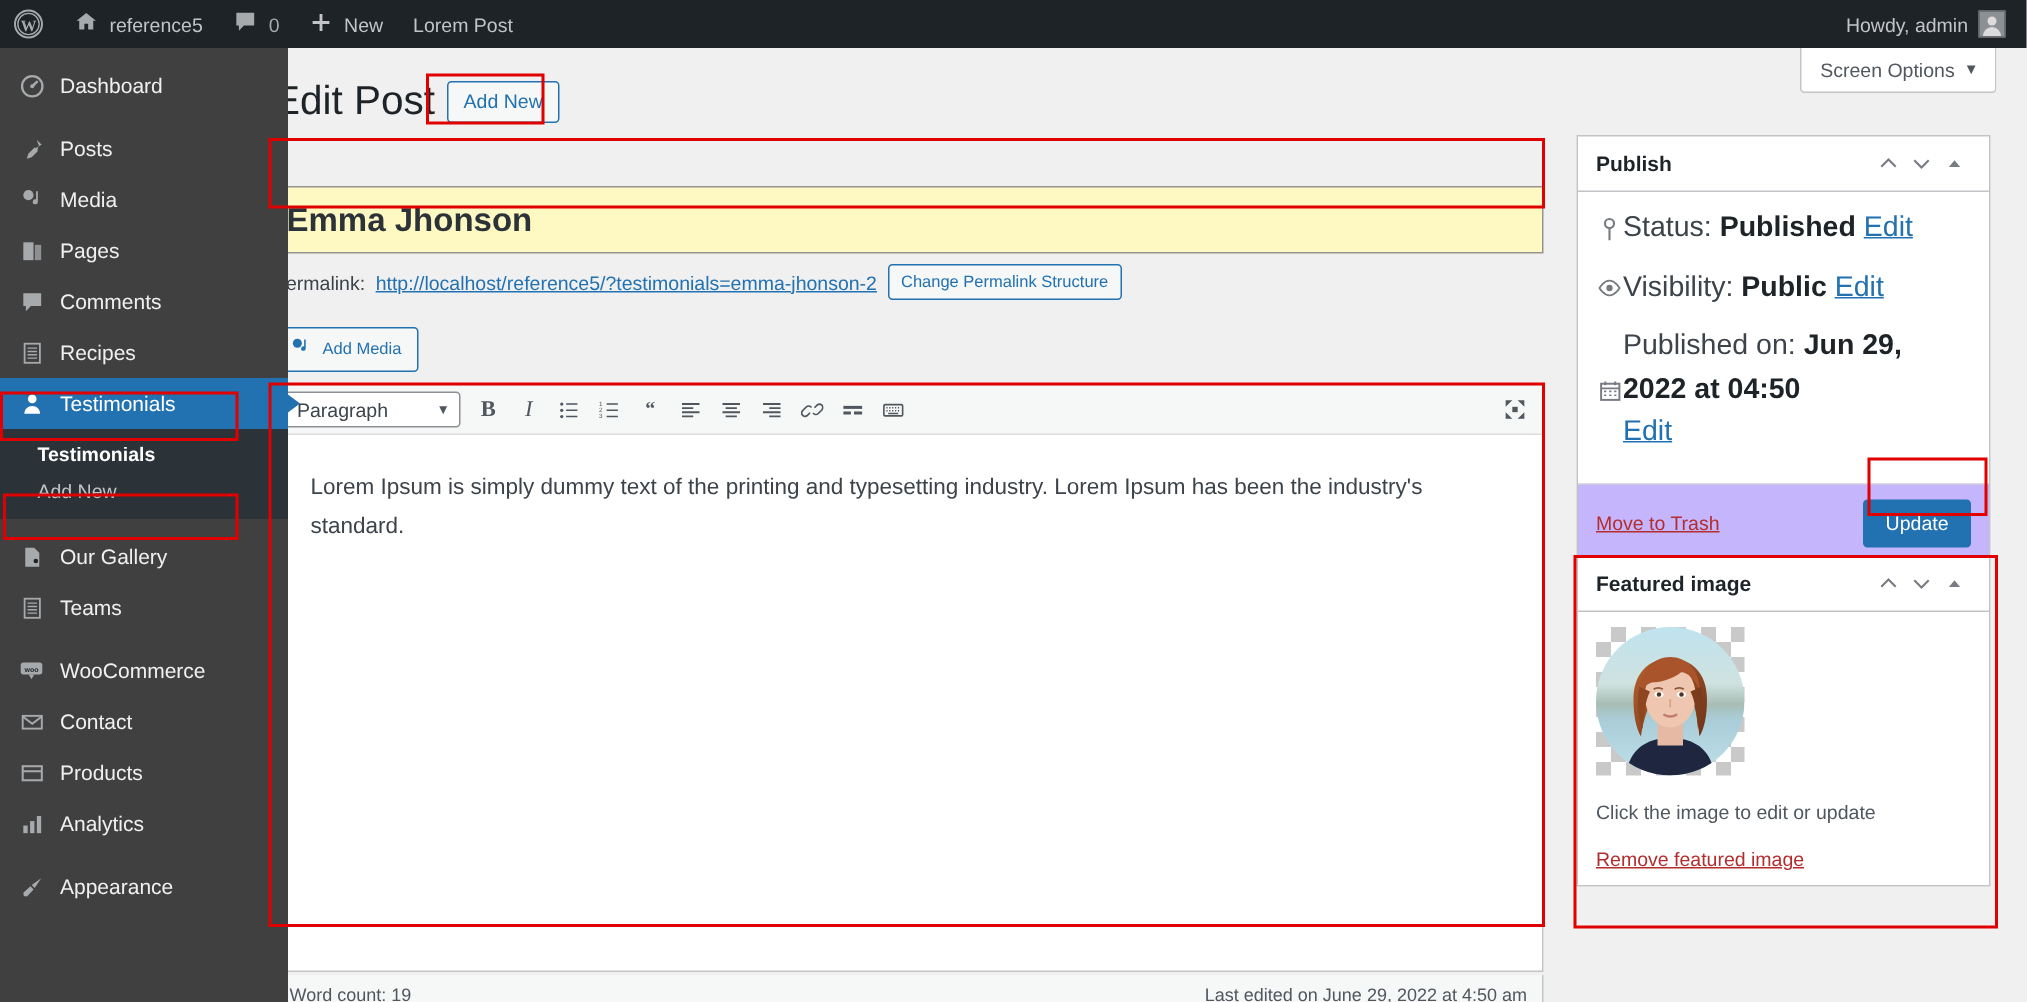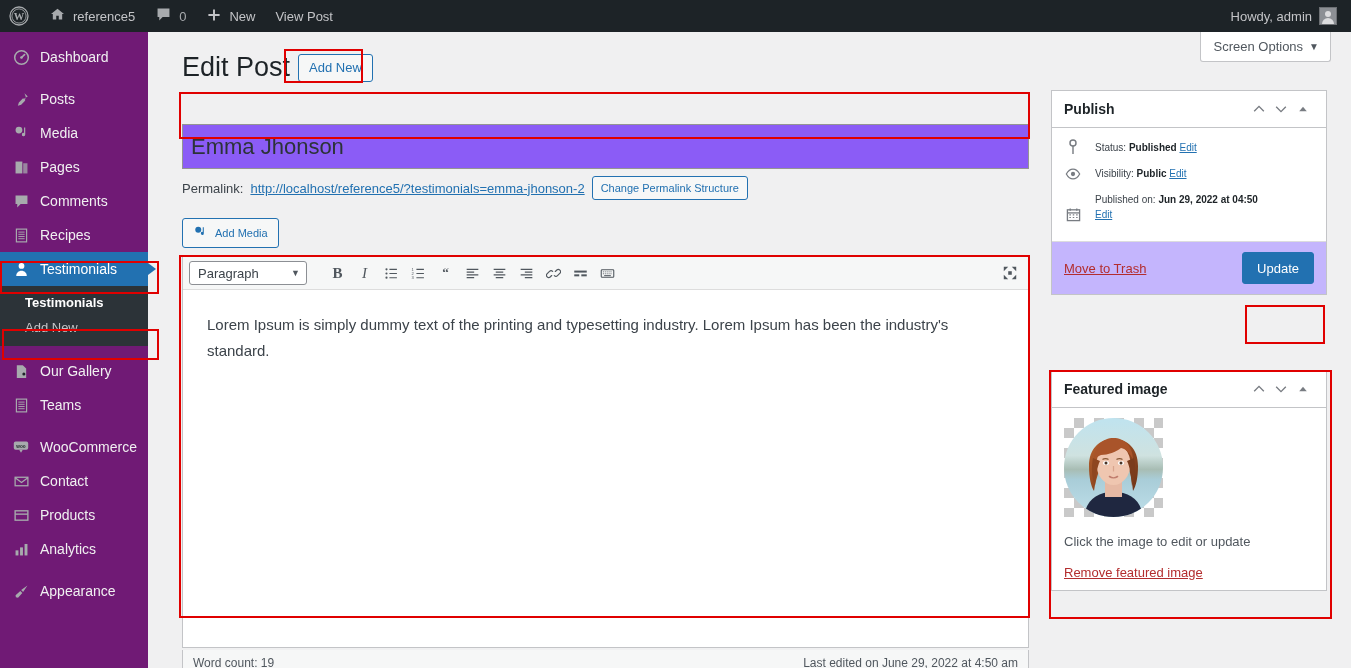--- a/index.html
+++ b/index.html
@@ -43,22 +43,22 @@
     background: #dcdcde; left: 5px; top: 2.5px;
   }
   .avatar-box::after {
     content: ''; position: absolute; width: 12px; height: 8px;
     border-radius: 6px 6px 0 0; background: #dcdcde; left: 2px; top: 10px;
   }
 
   
   #sidebar {
     position: absolute; top: 32px; left: 0;
-    width: 148px; height: 636px;
-    background: #701a75;
+    width: 192px; height: 636px;
+    background: #404040;
     z-index: 40;
   }
   .menu-item {
     display: flex; align-items: center; gap: 9px;
     height: 34px; padding-left: 11px;
     color: #f0f0f1; font-size: 14px;
     position: relative; cursor: pointer;
   }
   .menu-item .mi-label { line-height: 1; }
   .menu-item.gap-top { margin-top: 8px; }
@@ -117,24 +117,25 @@
   .btn-addnew {
     background: #f6f7f7; border: 1px solid #2271b1; color: #2271b1;
     border-radius: 3px; padding: 3px 10px; font-size: 13px; cursor: pointer;
     line-height: 2;
     height: 28px; display: flex; align-items: center;
   }
 
   .title-input {
     position: absolute; left: 22px; top: 92px;
     width: 847px; height: 45px;
-    background: #8b5cf6; border: 1px solid #949494;
+    background: #fef9c3; border: 1px solid #949494;
     font-size: 22px; color: #2c3338; padding: 3px 8px;
     font-family: "Liberation Sans", sans-serif;
     outline: none;
+    font-weight: bold;
   }
 
   .permalink-row {
     position: absolute; left: 22px; top: 144px;
     display: flex; align-items: center; gap: 7px;
     font-size: 13px; color: #3c434a;
   }
   .permalink-row a.pl-link { color: #2271b1; text-decoration: underline; }
   .btn-small {
     background: #f6f7f7; border: 1px solid #2271b1; color: #2271b1;
@@ -167,21 +168,21 @@
     background: #fff; border: 1px solid #c3c4c7;
   }
   .ed-toolbar {
     height: 33px; background: #f6f7f7; border-bottom: 1px solid #ddd;
     display: flex; align-items: center; padding: 0 6px; gap: 2px;
   }
   .para-select {
     background: #fff; border: 1px solid #8c8f94; border-radius: 3px;
     height: 24px; min-width: 118px; font-size: 13px; color: #3c434a;
     display: flex; align-items: center; justify-content: space-between;
-    padding: 0 6px 0 8px; margin-right: 16px; cursor: pointer;
+    padding: 0 6px 0 8px; margin-right: 4px; cursor: pointer;
   }
   .para-select .caret { font-size: 9px; color: #50575e; }
   .tb-btn {
     width: 25px; height: 25px; display: flex; align-items: center; justify-content: center;
     color: #50575e; cursor: pointer; font-size: 14px; border-radius: 2px;
   }
   .tb-spacer { flex: 1 1 auto; }
 
   .ed-body {
     padding: 22px 24px; font-size: 15px; color: #3c434a; line-height: 1.75;
@@ -215,22 +216,22 @@
 
   #publish-box { left: 891px; top: 58px; width: 276px; }
   .pub-top { padding: 10px 12px 8px; }
   .preview-row { display: flex; justify-content: flex-end; margin-bottom: 10px; }
   .btn-preview {
     background: #f6f7f7; border: 1px solid #2271b1; color: #2271b1;
     border-radius: 3px; padding: 0 11px; height: 30px; font-size: 13px;
     display: flex; align-items: center; cursor: pointer;
   }
   .pub-line {
-    display: flex; align-items: flex-end; gap: 13px;
-    font-size: 10px; color: #3c434a; margin-bottom: 11px; line-height: 1.5;
+    display: flex; align-items: center; gap: 0;
+    font-size: 19px; color: #3c434a; margin-bottom: 11px; line-height: 1.5;
   }
   .pub-ic { width: 18px; flex: 0 0 18px; display:flex; justify-content:center; color: #787c82; padding-top: 1px; }
   .pub-line b { font-weight: 600; color: #1d2327; }
   .pub-line a { color: #2271b1; text-decoration: underline; }
   .pub-foot {
     border-top: 1px solid #dcdcde; background: #c4b5fd;
     padding: 10px 12px; display: flex; align-items: center; justify-content: space-between;
     min-height: 49px;
   }
   .link-trash { color: #b32d2e; text-decoration: underline; font-size: 13px; cursor: pointer; }
@@ -284,21 +285,21 @@
   </a>
   <a class="ab-item" href="#">
     <span>
       <svg width="16" height="16" viewBox="0 0 20 20">
           <path d="M8.8 3h2.4v5.8H17v2.4h-5.8V17H8.8v-5.8H3V8.8h5.8z" fill="#c3c4c7"></path>
         </svg>
     </span>
     <span>New</span>
   </a>
   <a class="ab-item" href="#">
-    <span>View Post</span>
+    <span>Lorem Post</span>
   </a>
   <div class="ab-spacer"></div>
   <a class="ab-item" href="#" style="padding-right:14px;">
     <span>Howdy, admin</span>
     <span class="avatar-box"></span>
   </a>
 </div>
 
 <div id="sidebar">
 

